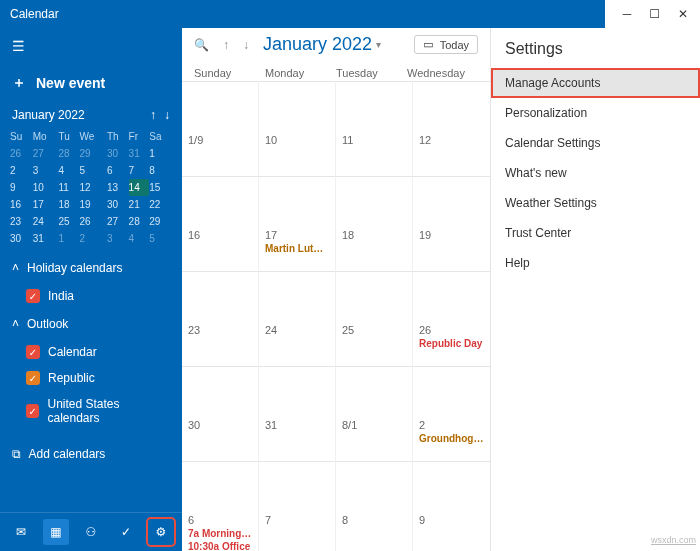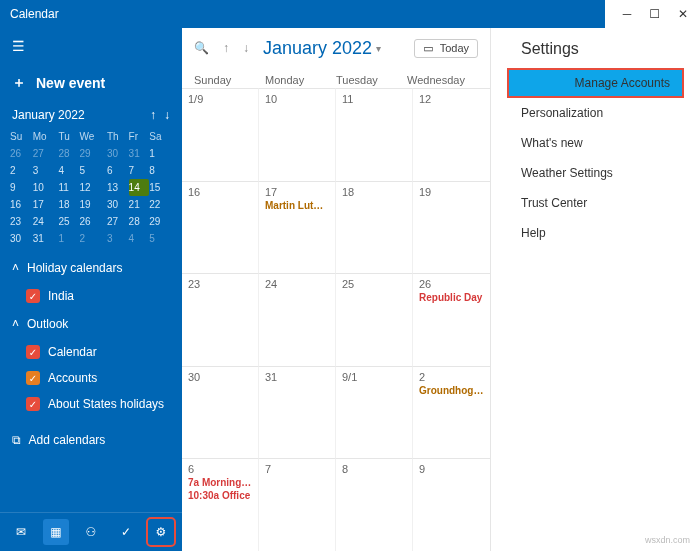--- a/index.html
+++ b/index.html
@@ -11,47 +11,47 @@
   .sidebar { width:182px; background:#0066b4; color:#fff; display:flex; flex-direction:column; padding:6px 0 0 0; }
   .hamburger { padding:4px 12px 10px 12px; font-size:14px;}
   .newevent { display:flex; align-items:center; gap:10px; padding:10px 12px; font-size:14px; font-weight:600; }
   .mini-head { display:flex; align-items:center; justify-content:space-between; padding:6px 12px; }
   .mini-arrows { display:flex; gap:8px; }
   .mini-grid { padding:0 10px 6px 10px; }
   .mini-grid table { width:100%; border-collapse:collapse; font-size:10px; }
   .mini-grid th, .mini-grid td { text-align:left; padding:3px 0; color:#cfe4f5; }
   .mini-grid th { color:#bcd8ef; font-weight:400;}
   .mini-grid td.dim { color:#6fa8d6; }
-  .mini-grid td.today { background:#4d7c0f; color:#fff; border-radius:2px; }
+  .mini-grid td.today { background:#0f766e; color:#fff; border-radius:2px; }
   .sb-section { display:flex; align-items:center; gap:8px; padding:8px 12px; font-size:12px;}
   .sb-item { display:flex; align-items:center; gap:8px; padding:6px 12px 6px 26px; font-size:12px;}
   .chk { width:14px; height:14px; border-radius:3px; display:inline-flex; align-items:center; justify-content:center; color:#fff; font-size:10px;}
   .chk.red{background:#e74c3c;} .chk.ora{background:#e67e22;}
   .sb-bottom { margin-top:auto; display:flex; align-items:center; justify-content:space-between; padding:6px 8px; border-top:1px solid rgba(255,255,255,.15);}
   .sb-bottom .ico { width:26px; height:26px; display:flex; align-items:center; justify-content:center; border-radius:3px; }
   .sb-bottom .ico.active { background:#1a7fd0; }
   .sb-bottom .ico.hi { outline:2px solid #e74c3c; }
   .content { flex:1; display:flex; flex-direction:column; min-width:0; }
   .toolbar { height:40px; display:flex; align-items:center; gap:14px; padding:6px 12px; }
   .tb-title { color:#0066b4; font-size:18px; font-weight:400; display:flex; align-items:center; gap:4px;}
   .tb-today { display:flex; align-items:center; gap:6px; border:1px solid #ccc; padding:2px 8px; border-radius:3px; font-size:11px; color:#444;}
   .headrow { display:flex; padding:6px 12px 2px 12px; color:#666; font-size:11px;}
   .headrow > div { flex:1; }
   .grid { flex:1; display:grid; grid-template-columns:repeat(4,1fr); grid-template-rows:repeat(5,1fr); }
   .cell { border-top:1px solid #e5e5e5; border-right:1px solid #f0f0f0; padding:4px 6px; position:relative; font-size:11px; color:#555; overflow:hidden;}
   .cell:nth-child(4n){border-right:none;}
-  .daynum { color:#666; }
+  .daynum { color:#666;margin-top:48px; }
   .evt { font-size:10px; margin-top:2px; white-space:nowrap; overflow:hidden; text-overflow:ellipsis; }
   .evt.dk{color:#b06a00;font-weight:600;}
   .evt.rd{color:#d63a3a;font-weight:600;}
-  .settings { width:210px; border-left:1px solid #e5e5e5; display:flex; flex-direction:column; padding:8px 16px; }
+  .settings { width:210px; border-left:1px solid #e5e5e5; display:flex; flex-direction:column; padding:8px 0; }
   .settings h2 { font-size:16px; font-weight:400; padding:4px 14px 10px 14px; }
   .set-item { padding:8px 14px; font-size:12px; color:#333; }
-  .set-item.hi { outline:2px solid #e74c3c; outline-offset:-2px; background:#0ea5e9;text-align:right;}
-  .watermark { position:fixed; right:10px; bottom:6px; font-size:9px; color:#bbb;}
+  .set-item.hi { outline:2px solid #e74c3c; outline-offset:-2px; background:#e5e5e5;}
+  .watermark { position:fixed; right:4px; bottom:6px; font-size:9px; color:#bbb;text-decoration:underline;}
 </style>
 </head>
 <body>
 
 <div class="titlebar">
   <div class="left">
     <span>Calendar</span>
   </div>
   <div class="winctrl">
     <span>─</span>
@@ -156,25 +156,25 @@
     <div class="sb-section">
       <span>˄</span>
       <span>Outlook</span>
     </div>
     <div class="sb-item">
       <span class="chk red">✓</span>
       <span>Calendar</span>
     </div>
     <div class="sb-item">
       <span class="chk ora">✓</span>
-      <span>Accounts</span>
+      <span>Republic</span>
     </div>
     <div class="sb-item">
       <span class="chk red">✓</span>
-      <span>About States holidays</span>
+      <span>United States calendars</span>
     </div>
 
     <div class="sb-section" style="margin-top:8px;">
       <span>⧉</span>
       <span>Add calendars</span>
     </div>
 
     <div class="sb-bottom">
       <span class="ico">✉</span>
       <span class="ico active">▦</span>
@@ -244,21 +244,21 @@
           <div class="daynum">26</div>
           <div class="evt rd">Republic Day</div>
         </div>
         <div class="cell">
           <div class="daynum">30</div>
         </div>
         <div class="cell">
           <div class="daynum">31</div>
         </div>
         <div class="cell">
-          <div class="daynum">9/1</div>
+          <div class="daynum">8/1</div>
         </div>
         <div class="cell">
           <div class="daynum">2</div>
           <div class="evt dk">Groundhog Day</div>
         </div>
         <div class="cell">
           <div class="daynum">6</div>
           <div class="evt rd">7a Morning Wa</div>
           <div class="evt rd">10:30a Office</div>
         </div>
@@ -272,20 +272,21 @@
           <div class="daynum">9</div>
         </div>
       </div>
   </div>
 
   <div class="settings">
     <h2>Settings</h2>
     <div id="settings-list">
         <div class="set-item hi">Manage Accounts</div>
         <div class="set-item">Personalization</div>
+        <div class="set-item">Calendar Settings</div>
         <div class="set-item">What's new</div>
         <div class="set-item">Weather Settings</div>
         <div class="set-item">Trust Center</div>
         <div class="set-item">Help</div>
       </div>
   </div>
 </div>
 
 <div class="watermark">wsxdn.com</div>
 

